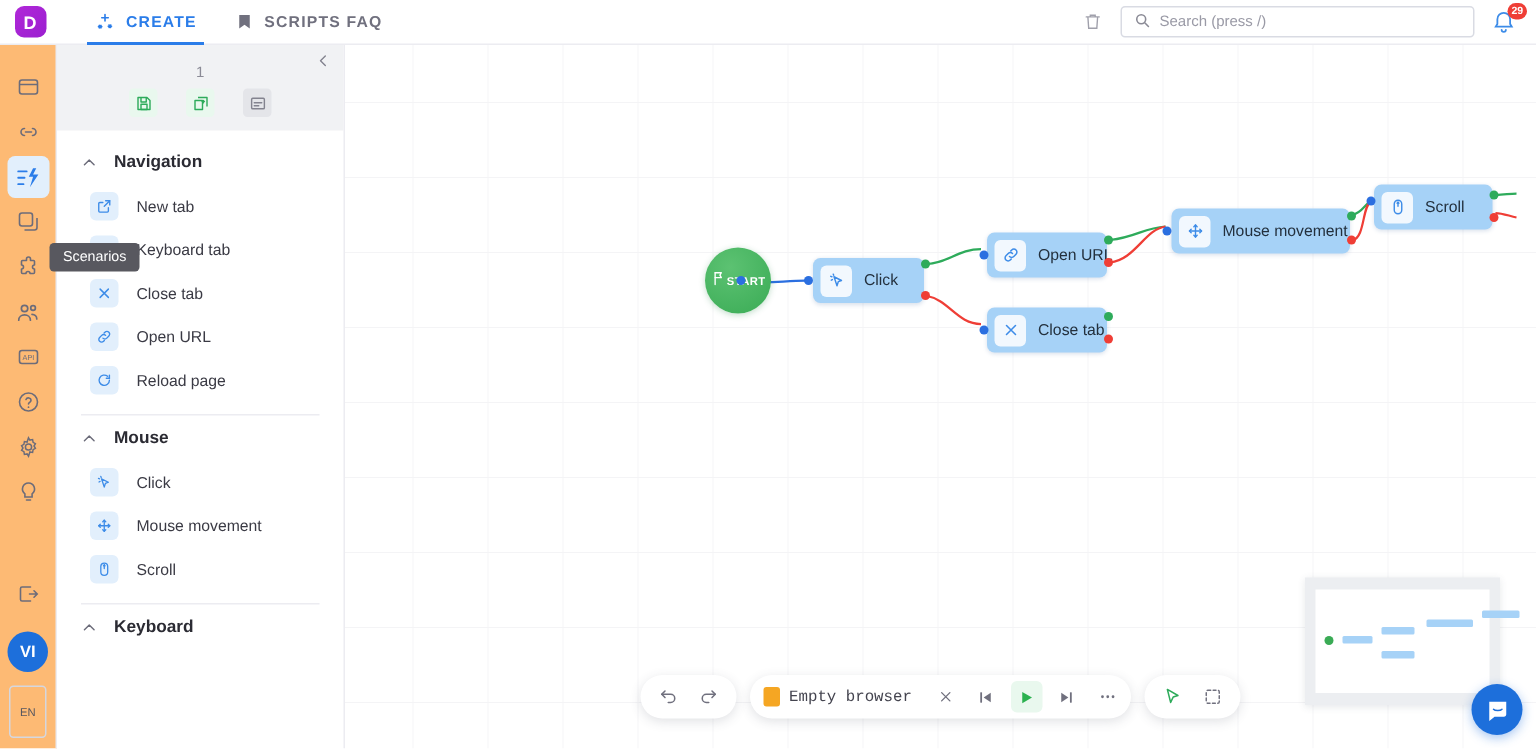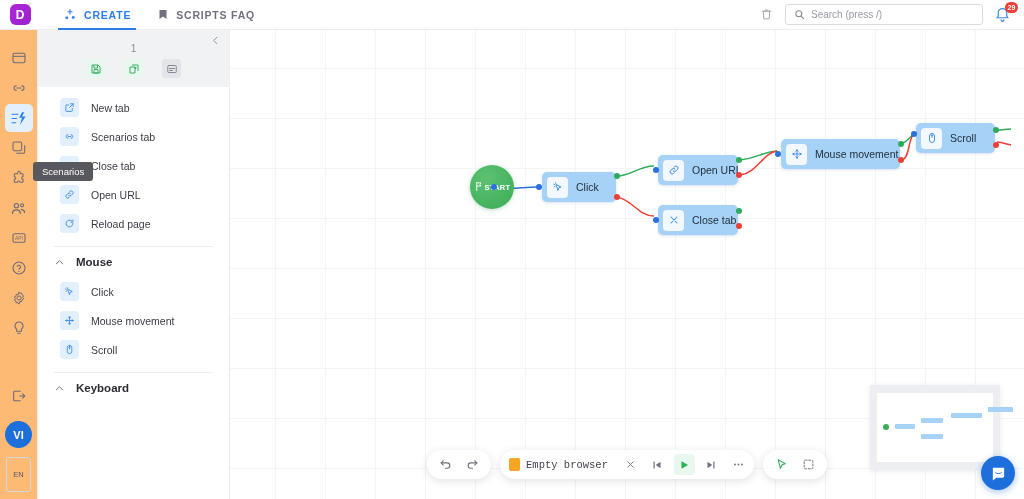--- a/index.html
+++ b/index.html
@@ -31,21 +31,21 @@
   .nav-tab.active { color: #2b7de9; }
   .nav-tab.active::after {
     content: ""; position: absolute; left: 8px; right: 8px; bottom: 0; height: 2px; background: #2b7de9;
   }
   .nav-tab svg { display: block; }
   .header-right {
     margin-left: auto; display: flex; align-items: center; gap: 11px; padding-right: 11px;
   }
   .trash-btn { width: 16px; height: 16px; display: flex; align-items: center; justify-content: center; cursor: pointer; }
   .search-box {
-    width: 198px; height: 21px; border: 1px solid #d9dbe3; border-radius: 3px;
+    width: 236px; height: 21px; border: 1px solid #d9dbe3; border-radius: 3px;
     display: flex; align-items: center; gap: 6px; padding: 0 8px; background: #fff;
   }
   .search-box input {
     border: none; outline: none; font-size: 10px; color: #44444f; width: 100%;
     font-family: "Liberation Sans", sans-serif; background: transparent;
   }
   .search-box input::placeholder { color: #9a9aa6; }
   .bell-wrap { position: relative; width: 19px; height: 19px; cursor: pointer; }
   .bell-badge {
     position: absolute; top: -3px; right: -5px; background: #ef3e36; color: #fff;
@@ -352,40 +352,48 @@
             <svg width="12" height="12" viewBox="0 0 24 24" fill="none" stroke="currentColor" stroke-width="1.9" stroke-linecap="round">
                 <rect x="3.5" y="5" width="17" height="14" rx="1.5"></rect>
                 <path d="M7 11h10M7 15h6"></path>
               </svg>
           </div>
         </div>
       </div>
 
       <div class="panel-scroll">
 
+        <div class="sect-head">
+          <span class="sect-chev">
+            <svg width="11" height="11" viewBox="0 0 24 24" fill="none" stroke="currentColor" stroke-width="2.1" stroke-linecap="round" stroke-linejoin="round">
+                <path d="M5 15l7-7 7 7"></path>
+              </svg>
+          </span>
+          <span class="sect-title">Navigation</span>
+        </div>
 
         <div class="menu-item">
           <span class="mi-icon">
             <svg width="11" height="11" viewBox="0 0 24 24" fill="none" stroke="currentColor" stroke-width="2" stroke-linecap="round" stroke-linejoin="round">
                 <path d="M14 4h6v6"></path>
                 <path d="M20 4l-8 8"></path>
                 <path d="M18 14v5a1.5 1.5 0 01-1.5 1.5h-11A1.5 1.5 0 014 19V8a1.5 1.5 0 011.5-1.5H10"></path>
               </svg>
           </span>
           <span class="mi-label">New tab</span>
         </div>
         <div class="menu-item">
           <span class="mi-icon">
             <svg width="11" height="11" viewBox="0 0 24 24" fill="none" stroke="currentColor" stroke-width="2" stroke-linecap="round">
                 <path d="M9 12h6"></path>
                 <path d="M8.5 8A4 4 0 005 12a4 4 0 003.5 4"></path>
                 <path d="M15.5 8A4 4 0 0119 12a4 4 0 01-3.5 4"></path>
               </svg>
           </span>
-          <span class="mi-label">Scenarios tab</span>
+          <span class="mi-label">Keyboard tab</span>
         </div>
         <div class="menu-item">
           <span class="mi-icon">
             <svg width="11" height="11" viewBox="0 0 24 24" fill="none" stroke="currentColor" stroke-width="2.1" stroke-linecap="round">
                 <path d="M6 6l12 12M18 6L6 18"></path>
               </svg>
           </span>
           <span class="mi-label">Close tab</span>
         </div>
         <div class="menu-item">

